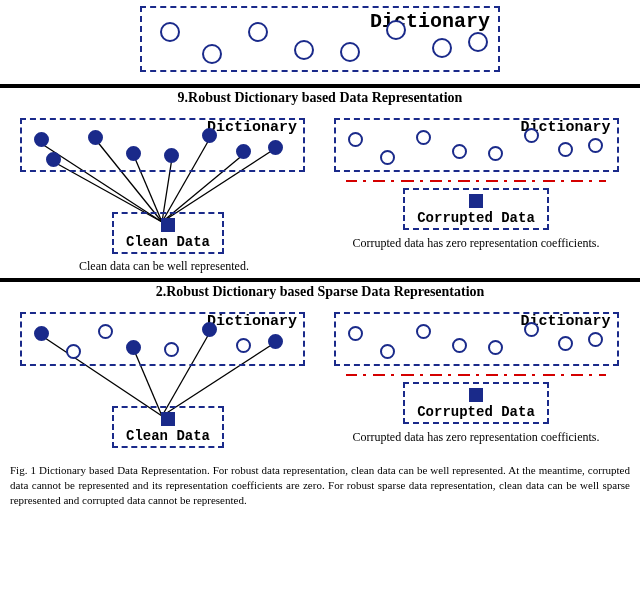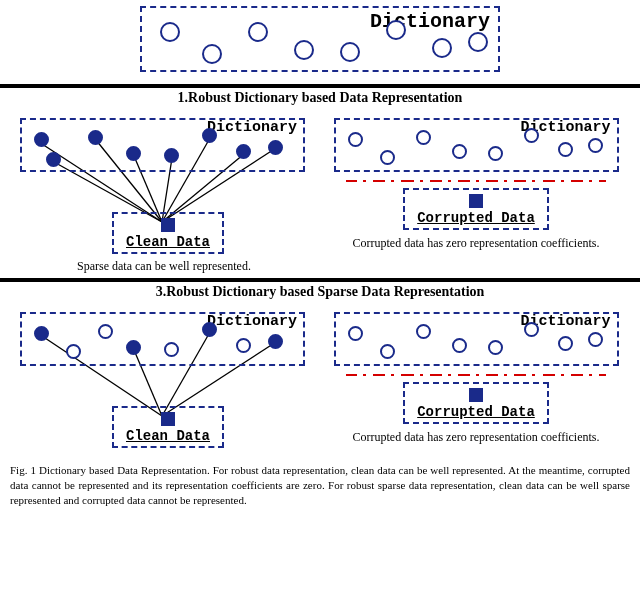--- a/index.html
+++ b/index.html
@@ -47,21 +47,20 @@
   .square {
     position: absolute;
     background: #1a2a8a;
   }
   .data-box {
     border: 2px dashed #1a2a8a;
     display: inline-block;
     text-align: right;
     padding: 4px 12px 2px 12px;
     position: relative;
-    text-decoration: underline;
   }
   .data-label {
     font-family: "Courier New", monospace;
     font-size: 14px;
     font-weight: bold;
   }
   .caption {
     font-size: 12px;
     text-align: center;
   }
@@ -105,21 +104,21 @@
     <div class="circle" style="width:20px;height:20px; left:152px; top:32px;"></div>
     <div class="circle" style="width:20px;height:20px; left:198px; top:34px;"></div>
     <div class="circle" style="width:20px;height:20px; left:244px; top:12px;"></div>
     <div class="circle" style="width:20px;height:20px; left:290px; top:30px;"></div>
     <div class="circle" style="width:20px;height:20px; left:326px; top:24px;"></div>
   </div>
 </div>
 
 <div class="black-divider"></div>
 
-<div class="section-title">1.Robust Dictionary based Data Representation</div>
+<div class="section-title">9.Robust Dictionary based Data Representation</div>
 
 <div class="row">
 
   <div class="half">
     <div style="position:relative; width:300px; height:145px; margin:0 auto;">
       <svg class="overlay" width="300" height="145" style="left:0;top:0;">
         <line x1="28" y1="30" x2="148" y2="108" stroke="#000" stroke-width="1.3"></line>
         <line x1="40" y1="48" x2="148" y2="108" stroke="#000" stroke-width="1.3"></line>
         <line x1="82" y1="26" x2="148" y2="108" stroke="#000" stroke-width="1.3"></line>
         <line x1="120" y1="42" x2="148" y2="108" stroke="#000" stroke-width="1.3"></line>
@@ -137,21 +136,21 @@
         <div class="circle filled" style="width:15px;height:15px; left:142px; top:28px;"></div>
         <div class="circle filled" style="width:15px;height:15px; left:180px; top:8px;"></div>
         <div class="circle filled" style="width:15px;height:15px; left:214px; top:24px;"></div>
         <div class="circle filled" style="width:15px;height:15px; left:246px; top:20px;"></div>
       </div>
       <div class="data-box" style="position:absolute; left:98px; top:98px;">
         <div class="square" style="width:14px;height:14px; position:relative; margin:0 auto 2px auto; left:0; top:0;"></div>
         <div class="data-label">Clean Data</div>
       </div>
     </div>
-    <div class="caption">Sparse data can be well represented.</div>
+    <div class="caption">Clean data can be well represented.</div>
   </div>
 
   <div class="half">
     <div style="position:relative; width:300px; margin:0 auto;">
       <div class="dashed-box" style="width:285px; height:54px; margin-top:4px;">
         <span class="dict-label small" style="top:-1px; right:6px;">Dictionary</span>
         <div class="circle" style="width:15px;height:15px; left:12px; top:12px;"></div>
         <div class="circle" style="width:15px;height:15px; left:44px; top:30px;"></div>
         <div class="circle" style="width:15px;height:15px; left:80px; top:10px;"></div>
         <div class="circle" style="width:15px;height:15px; left:116px; top:24px;"></div>
@@ -166,21 +165,21 @@
         <div class="data-label">Corrupted Data</div>
       </div>
     </div>
     <div class="caption" style="margin-top:6px;">Corrupted data has zero representation coefficients.</div>
   </div>
 
 </div>
 
 <div class="black-divider"></div>
 
-<div class="section-title">3.Robust Dictionary based Sparse Data Representation</div>
+<div class="section-title">2.Robust Dictionary based Sparse Data Representation</div>
 
 <div class="row">
 
   <div class="half">
     <div style="position:relative; width:300px; height:145px; margin:0 auto;">
       <svg class="overlay" width="300" height="145" style="left:0;top:0;">
         <line x1="28" y1="28" x2="148" y2="108" stroke="#000" stroke-width="1.3"></line>
         <line x1="120" y1="42" x2="148" y2="108" stroke="#000" stroke-width="1.3"></line>
         <line x1="196" y1="24" x2="148" y2="108" stroke="#000" stroke-width="1.3"></line>
         <line x1="262" y1="34" x2="148" y2="108" stroke="#000" stroke-width="1.3"></line>

